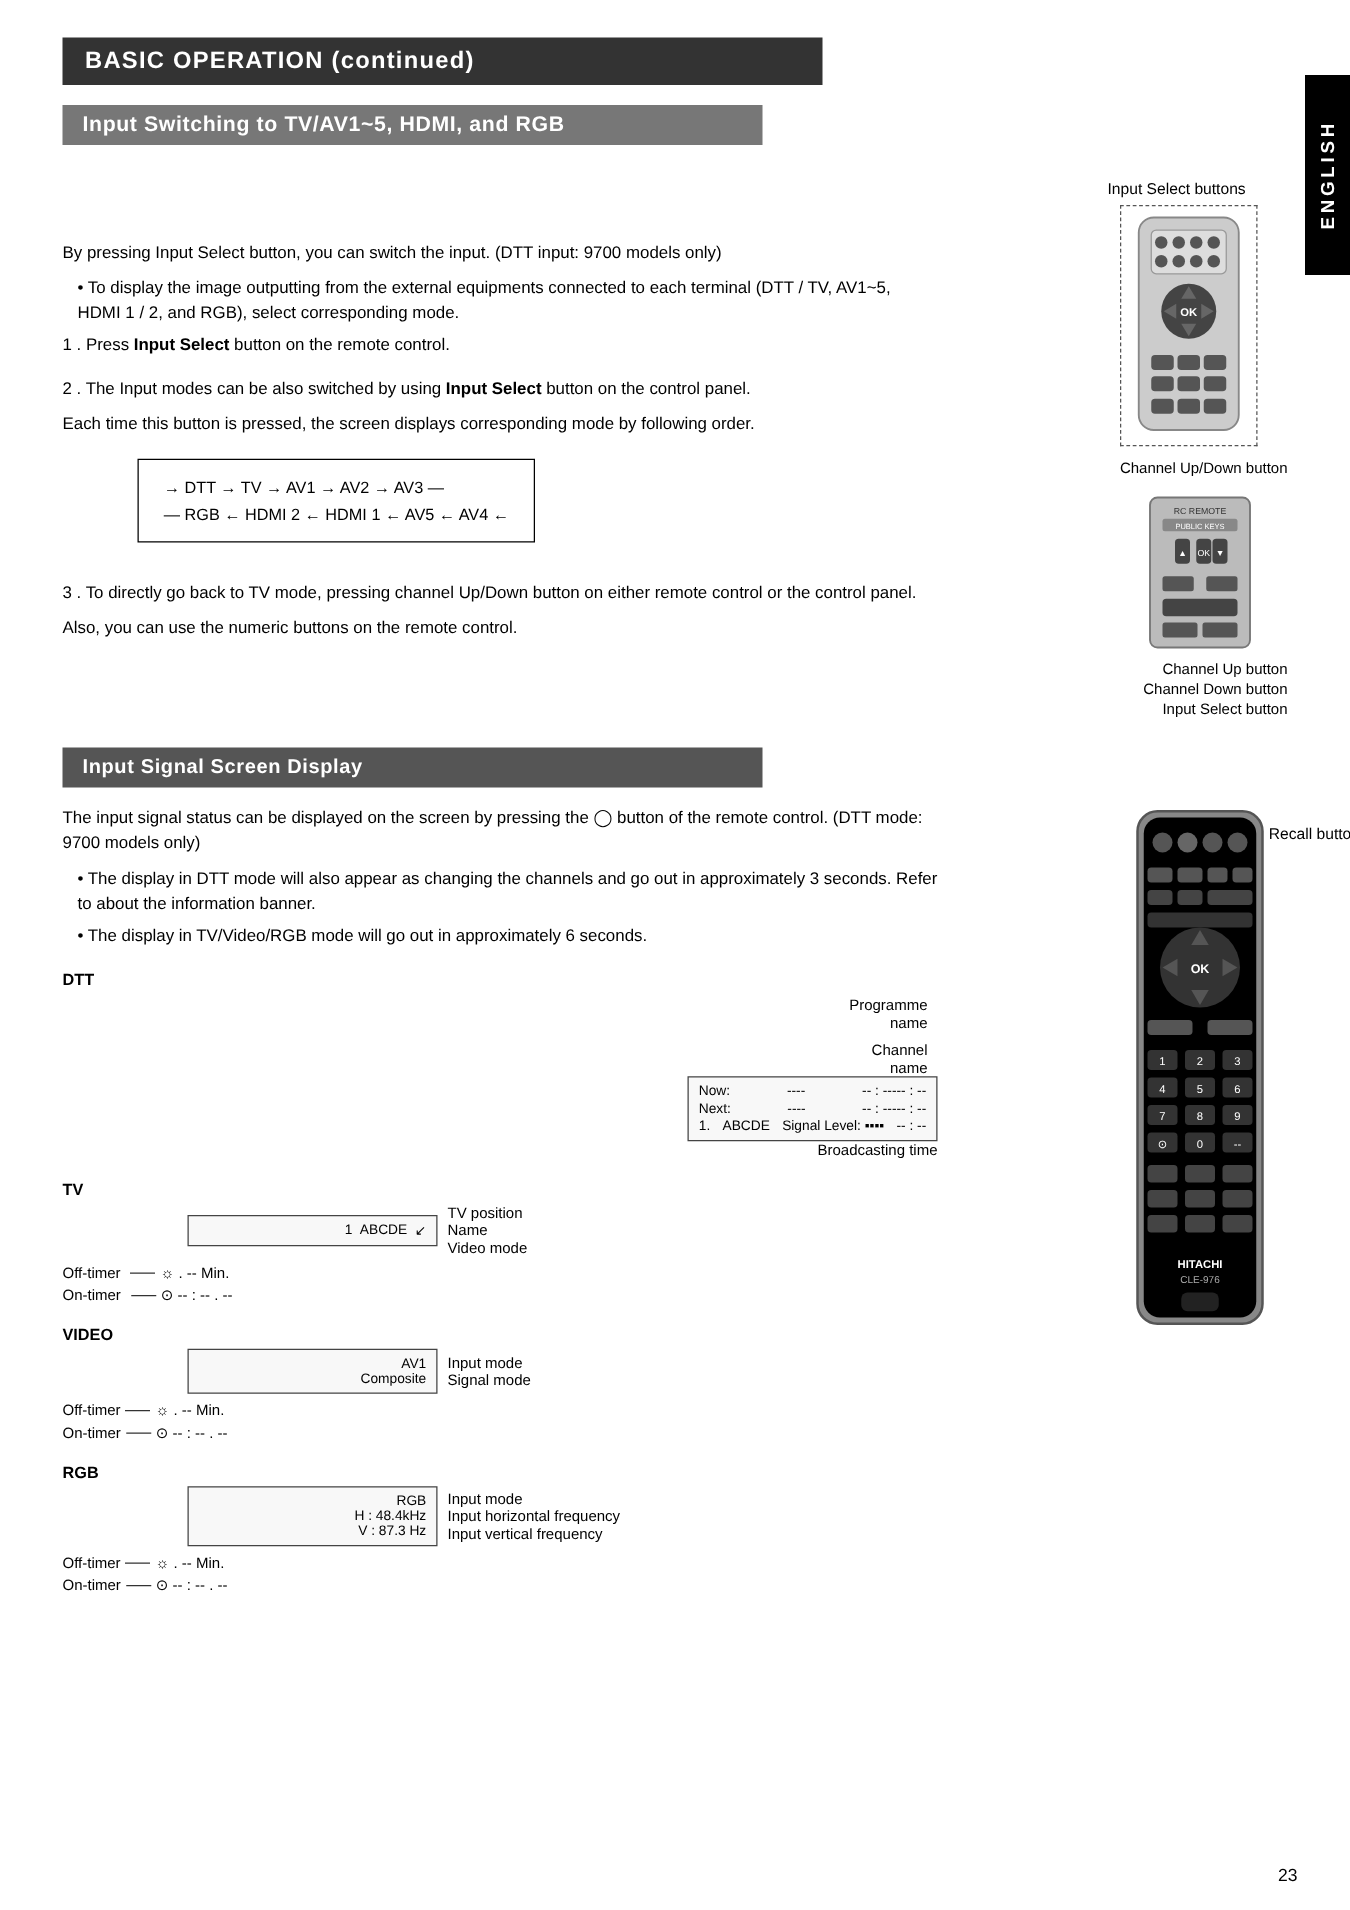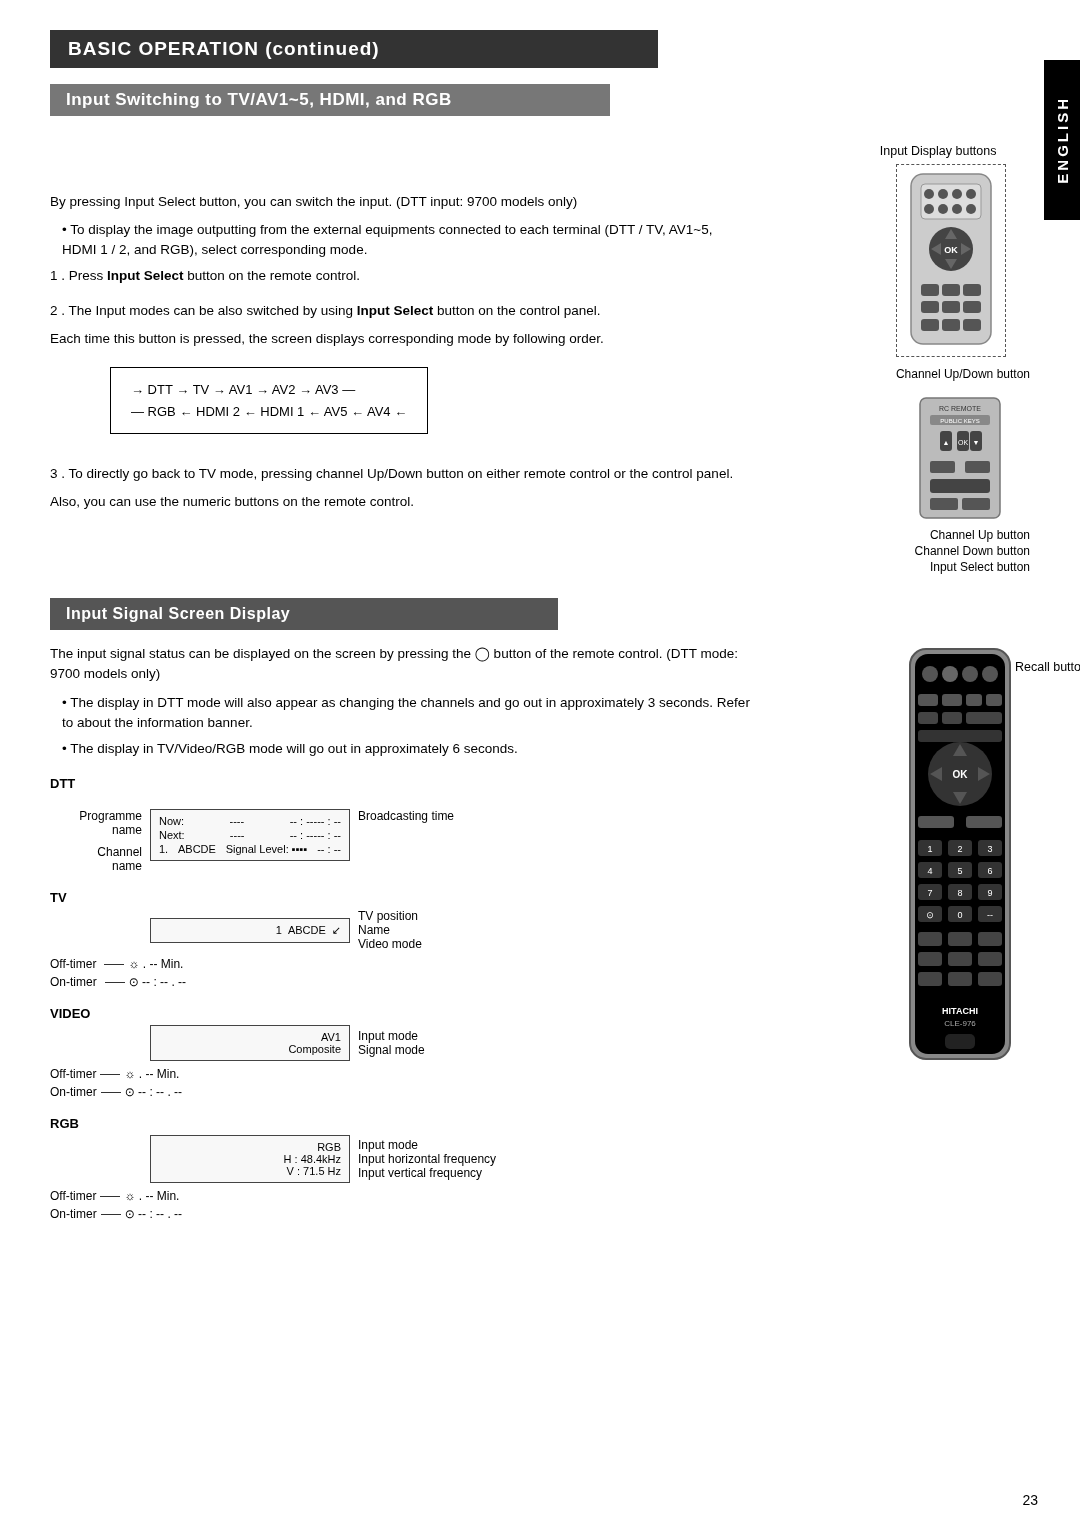--- a/index.html
+++ b/index.html
@@ -134,21 +134,21 @@
 
     .signal-section-header {
       background: #555;
       color: #fff;
       padding: 7px 16px;
       font-size: 16px;
       font-weight: bold;
       letter-spacing: 0.5px;
       margin-bottom: 14px;
       display: inline-block;
-      width: 508px;
+      width: 560px;
     }
 
     .section2-content {
       display: flex;
       width: 100%;
     }
 
     .section2-left {
       flex: 1;
       padding-right: 20px;
@@ -187,23 +187,24 @@
 
     .page-number {
       position: absolute;
       bottom: 20px;
       right: 42px;
       font-size: 14px;
     }
 
     .diagram-wrapper {
       display: flex;
-      align-items: flex-start;
-      margin: 18px 0 14px 0;
+      align-items: flex-end;
+      margin: 6px 0 14px 0;
       gap: 0;
+      flex-direction: column;
     }
 
     .dw-left {
       width: 100px;
       font-size: 12px;
       text-align: right;
       padding-right: 8px;
     }
 
     .dw-screen {
@@ -266,21 +267,21 @@
       <div class="numbered-item">
         <p>3 . To directly go back to TV mode, pressing channel Up/Down button on either remote control or the control panel.</p>
         <p>Also, you can use the numeric buttons on the remote control.</p>
       </div>
 
     </div>
 
     <div class="right-col">
 
       <div style="text-align:right; font-size:12.5px; margin-bottom:6px;">
-        <span>Input Display buttons</span>
+        <span>Input Select buttons</span>
         <span style="display:inline-block; width:1px; height:1px; border-left:30px solid transparent;"></span>
       </div>
 
       <div style="display:flex; justify-content:flex-end; margin-bottom:12px;">
         <div>
           <div class="remote-callout">
             
             <svg width="100" height="180" viewBox="0 0 100 180">
               <rect x="10" y="5" width="80" height="170" rx="12" fill="#ccc" stroke="#888" stroke-width="1.5"></rect>
               <rect x="20" y="15" width="60" height="35" rx="4" fill="#ddd" stroke="#999" stroke-width="1"></rect>
@@ -459,21 +460,21 @@
             </div>
           </div>
 
           <div class="diagram-label">RGB</div>
           <div style="display:flex; align-items:center; margin-bottom:6px;">
             <div style="width:100px; font-size:12px; text-align:right; padding-right:8px;"></div>
             <div class="dw-screen">
               <div style="font-size:11px; text-align:right;">
                 <div>RGB</div>
                 <div>H : 48.4kHz</div>
-                <div>V : 71.5 Hz</div>
+                <div>V : 87.3 Hz</div>
               </div>
             </div>
             <div class="dw-right">
               <div>Input mode</div>
               <div>Input horizontal frequency</div>
               <div>Input vertical frequency</div>
             </div>
           </div>
           <div style="margin: 0 0 12px 0; font-size:12px;">
             <div class="timer-label">

